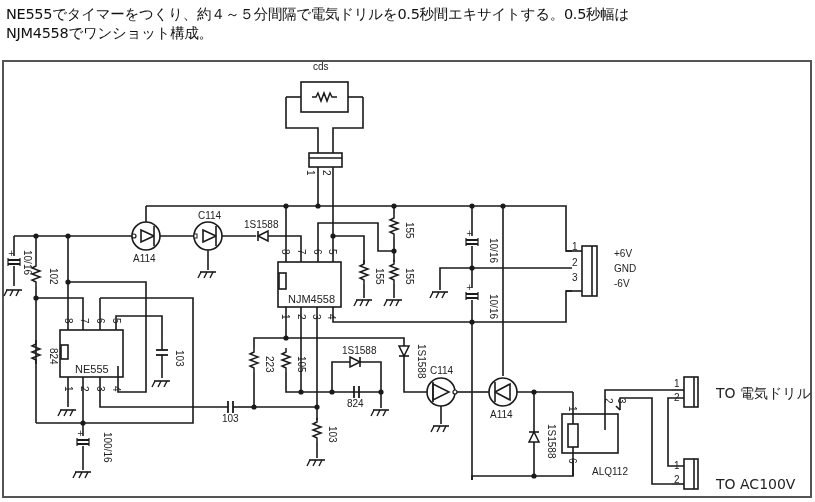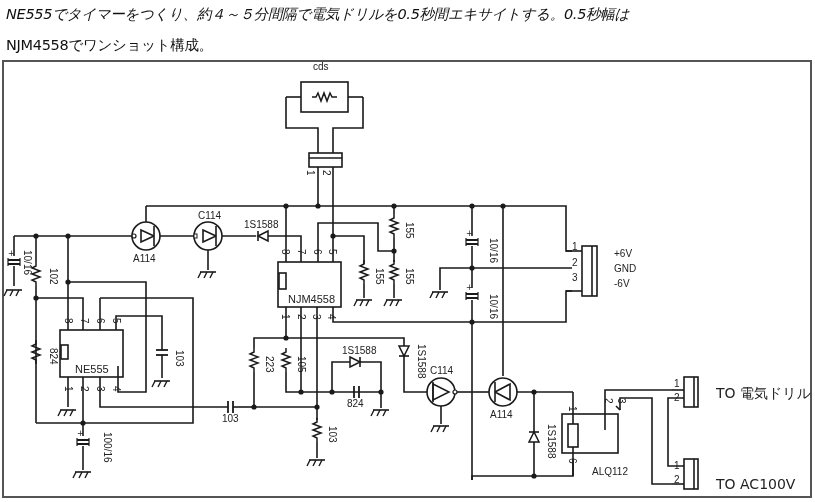--- a/index.html
+++ b/index.html
@@ -1,19 +1,19 @@
 <!DOCTYPE html>
 <html><head>
 <meta charset="utf-8">
 <style>
   html,body{margin:0;padding:0;background:#fff;}
   body{width:815px;height:502px;position:relative;overflow:hidden;font-family:"DejaVu Sans","Liberation Sans",sans-serif;}
   .caption{position:absolute;left:6px;font-size:14.5px;color:#111;letter-spacing:-0.3px;white-space:nowrap;}
-  #cap1{top:5px;font-style:italic;}
-  #cap2{top:36px;}
+  #cap1{top:5px;}
+  #cap2{top:24px;}
   svg{position:absolute;left:0;top:0;}
   .w{stroke:#1a1a1a;stroke-width:1.6;fill:none;}
   .t{font-family:"Liberation Sans","DejaVu Sans",sans-serif;font-size:10px;fill:#222;}
   .tb{font-family:"Liberation Sans","DejaVu Sans",sans-serif;font-size:11px;fill:#222;}
   .tl{font-family:"DejaVu Sans","Liberation Sans",sans-serif;font-size:14px;fill:#222;}
   .dot{fill:#1a1a1a;}
 </style>
 </head>
 <body>
 

